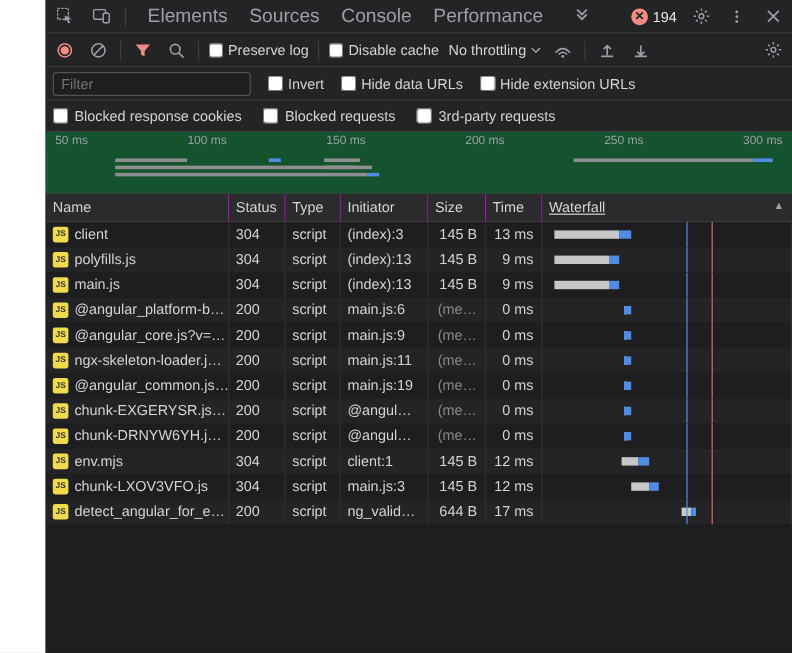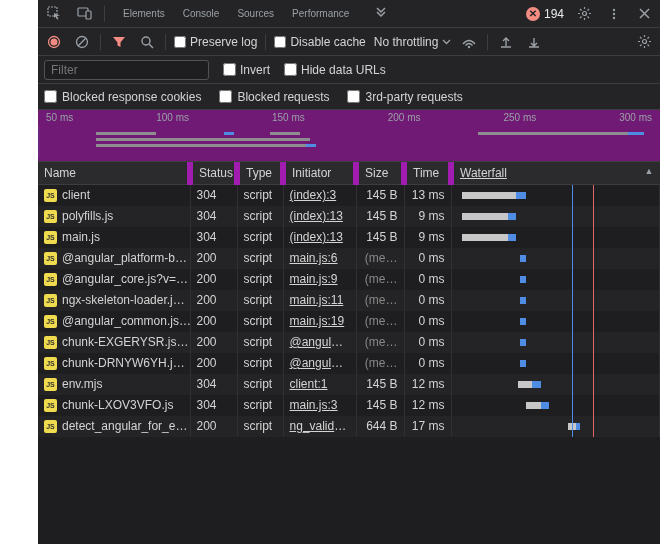--- a/index.html
+++ b/index.html
@@ -3,21 +3,21 @@
 <meta charset="utf-8">
 <style>
   * { margin: 0; padding: 0; box-sizing: border-box; }
   body { font-family: -apple-system, BlinkMacSystemFont, "Segoe UI", sans-serif; font-size: 12px; background: #f0f0f0; color: #e8eaed; width: 660px; height: 544px; overflow: hidden; }
   .devtools { position: absolute; left: 38px; top: 0; width: 622px; height: 544px; background: #1e1e20; display: flex; flex-direction: column; }
   .side-strip { position: absolute; left: 0; top: 0; width: 38px; height: 544px; background: #ffffff; }
   
   .tab-row { display: flex; align-items: center; height: 28px; background: #242426; border-bottom: 1px solid #3d3d3f; padding: 0 6px; gap: 10px; }
   .tab-row .icon-btn { width: 20px; height: 20px; display: flex; align-items: center; justify-content: center; color: #9aa0a6; cursor: pointer; }
   .tab-row .tabs { display: flex; gap: 2px; flex: 0 0 auto; }
-  .tab { padding: 6px 8px; color: #9aa0a6; cursor: pointer; font-size: 10px; }
+  .tab { padding: 6px 8px; color: #9aa0a6; cursor: pointer; font-size: 16px; }
   .tab.active { color: #8ab4f8; border-bottom: 2px solid #8ab4f8; margin-bottom: -1px; }
   .tab-row .more { margin-left: 4px; color: #9aa0a6; }
   .tab-row .right { margin-left: auto; display: flex; align-items: center; gap: 10px; }
   .err-badge { display: flex; align-items: center; gap: 4px; color: #e8eaed; font-size: 12px; }
   .err-circle { width: 14px; height: 14px; border-radius: 50%; background: #f28b82; display: flex; align-items: center; justify-content: center; color: #202124; font-size: 10px; font-weight: bold; }
   
   .toolbar { display: flex; align-items: center; height: 28px; background: #242426; border-bottom: 1px solid #3d3d3f; padding: 0 6px; gap: 8px; }
   .toolbar .icon-btn { width: 20px; height: 20px; display: flex; align-items: center; justify-content: center; color: #9aa0a6; cursor: pointer; }
   .record { color: #f28b82 !important; }
   .toolbar .sep { width: 1px; height: 16px; background: #3d3d3f; }
@@ -29,38 +29,38 @@
   .filter-input { width: 165px; height: 20px; background: #1e1e20; border: 1px solid #525254; border-radius: 3px; color: #fde047; font-size: 12px; padding: 0 6px; }
   .filter-row label { display: flex; align-items: flex-start; gap: 4px; color: #d4d4d4; font-size: 12px; cursor: pointer; }
   
   .type-row { display: flex; align-items: center; height: 28px; background: #242426; border-bottom: 1px solid #3d3d3f; padding: 0 6px; gap: 6px; }
   .pill { padding: 2px 7px; border: 1px solid #525254; border-radius: 8px; color: #d4d4d4; font-size: 11px; cursor: pointer; }
   .pill.active { background: #475a7a; border-color: #6b8bc2; color: #fff; }
   
   .extras-row { display: flex; align-items: center; height: 26px; background: #242426; border-bottom: 1px solid #3d3d3f; padding: 0 6px; gap: 18px; }
   .extras-row label { display: flex; align-items: center; gap: 5px; color: #d4d4d4; font-size: 12px; cursor: pointer; }
   
-  .overview { height: 52px; background: #701a75; border-bottom: 1px solid #3d3d3f; position: relative; }
+  .overview { height: 52px; background: #14532d; border-bottom: 1px solid #3d3d3f; position: relative; }
   .overview .ticks { display: flex; justify-content: space-between; padding: 2px 8px; color: #9aa0a6; font-size: 10px; }
   .overview .strip { position: absolute; top: 16px; left: 0; right: 0; height: 32px; }
   .ov-bar { position: absolute; height: 3px; background: #8e8e90; }
   .ov-bar.blue { background: #4f8de4; }
   .ov-hl { position: absolute; top: 0; bottom: 0; background: rgba(100,150,220,0.08); }
   
   .table-wrap { flex: 1; overflow: auto; background: #1e1e20; }
   table { width: 100%; border-collapse: collapse; table-layout: fixed; }
-  th { text-align: left; font-weight: normal; color: #d4d4d4; background: #2b2b2e; border-bottom: 1px solid #3d3d3f; border-right: 6px solid #a21caf; padding: 4px 6px; font-size: 12px; position: sticky; top: 0; cursor: pointer; }
+  th { text-align: left; font-weight: normal; color: #d4d4d4; background: #2b2b2e; border-bottom: 1px solid #3d3d3f; border-right: 1px solid #a21caf; padding: 4px 6px; font-size: 12px; position: sticky; top: 0; cursor: pointer; }
   th:last-child { border-right: none; text-decoration: underline; }
   .sort-ind { float: right; color: #9aa0a6; font-size: 9px; }
   td { padding: 3px 6px; border-right: 1px solid #303032; color: #d4d4d4; font-size: 12px; white-space: nowrap; overflow: hidden; text-overflow: ellipsis; }
   tbody tr { height: 21px; }
   tbody tr:nth-child(even) { background: #242426; }
   .name-cell { display: flex; align-items: center; gap: 5px; }
   .js-icon { width: 13px; height: 13px; background: #f0db4f; border-radius: 2px; display: flex; align-items: center; justify-content: center; color: #323330; font-size: 7px; font-weight: bold; flex-shrink: 0; }
-  .initiator-link { color: #d4d4d4; text-decoration: underline; cursor: pointer; }
+  .initiator-link { color: #d4d4d4; cursor: pointer; }
   .dim { color: #888; }
   td.num { text-align: right; }
   .wf-cell { position: relative; height: 20px; padding: 0; }
   .wf-bar { position: absolute; top: 7px; height: 7px; background: #c7c7c7; }
   .wf-bar.tail { background: #4f8de4; }
   .wf-line-red { position: absolute; top: 0; bottom: 0; width: 1px; background: #d66; }
   .wf-line-blue { position: absolute; top: 0; bottom: 0; width: 1px; background: #4f8de4; }
   .col-name { width: 152px; }
   .col-status { width: 47px; }
   .col-type { width: 46px; }
@@ -86,22 +86,22 @@
     </div>
     <div class="icon-btn">
       <svg width="15" height="15" viewBox="0 0 15 15">
           <rect x="1" y="2" width="10" height="8" rx="1" fill="none" stroke="#9aa0a6" stroke-width="1.2"></rect>
           <rect x="9" y="5" width="5" height="8" rx="1" fill="#242426" stroke="#9aa0a6" stroke-width="1.2"></rect>
         </svg>
     </div>
     <div class="sep" style="width:1px;height:16px;background:#3d3d3f"></div>
     <div class="tabs">
         <div class="tab">Elements</div>
+        <div class="tab">Sources</div>
         <div class="tab">Console</div>
-        <div class="tab">Sources</div>
         <div class="tab">Performance</div>
       </div>
     <div class="icon-btn more">
       <svg width="14" height="14" viewBox="0 0 14 14">
           <path d="M3 5 L7 9 L11 5" fill="none" stroke="#9aa0a6" stroke-width="1.5"></path>
           <path d="M3 1 L7 5 L11 1" fill="none" stroke="#9aa0a6" stroke-width="1.5"></path>
         </svg>
     </div>
     <div class="right">
       <div class="err-badge">
@@ -199,20 +199,24 @@
   <div class="filter-row">
     <input class="filter-input" placeholder="Filter" style="">
     <label>
         <input type="checkbox" style="">
         <span>Invert</span>
       </label>
     <label>
         <input type="checkbox" style="">
         <span>Hide data URLs</span>
       </label>
+    <label>
+        <input type="checkbox" style="">
+        <span>Hide extension URLs</span>
+      </label>
   </div>
 
 
   <div class="extras-row">
     <label>
         <input type="checkbox" style="">
         <span>Blocked response cookies</span>
       </label>
     <label>
         <input type="checkbox" style="">

